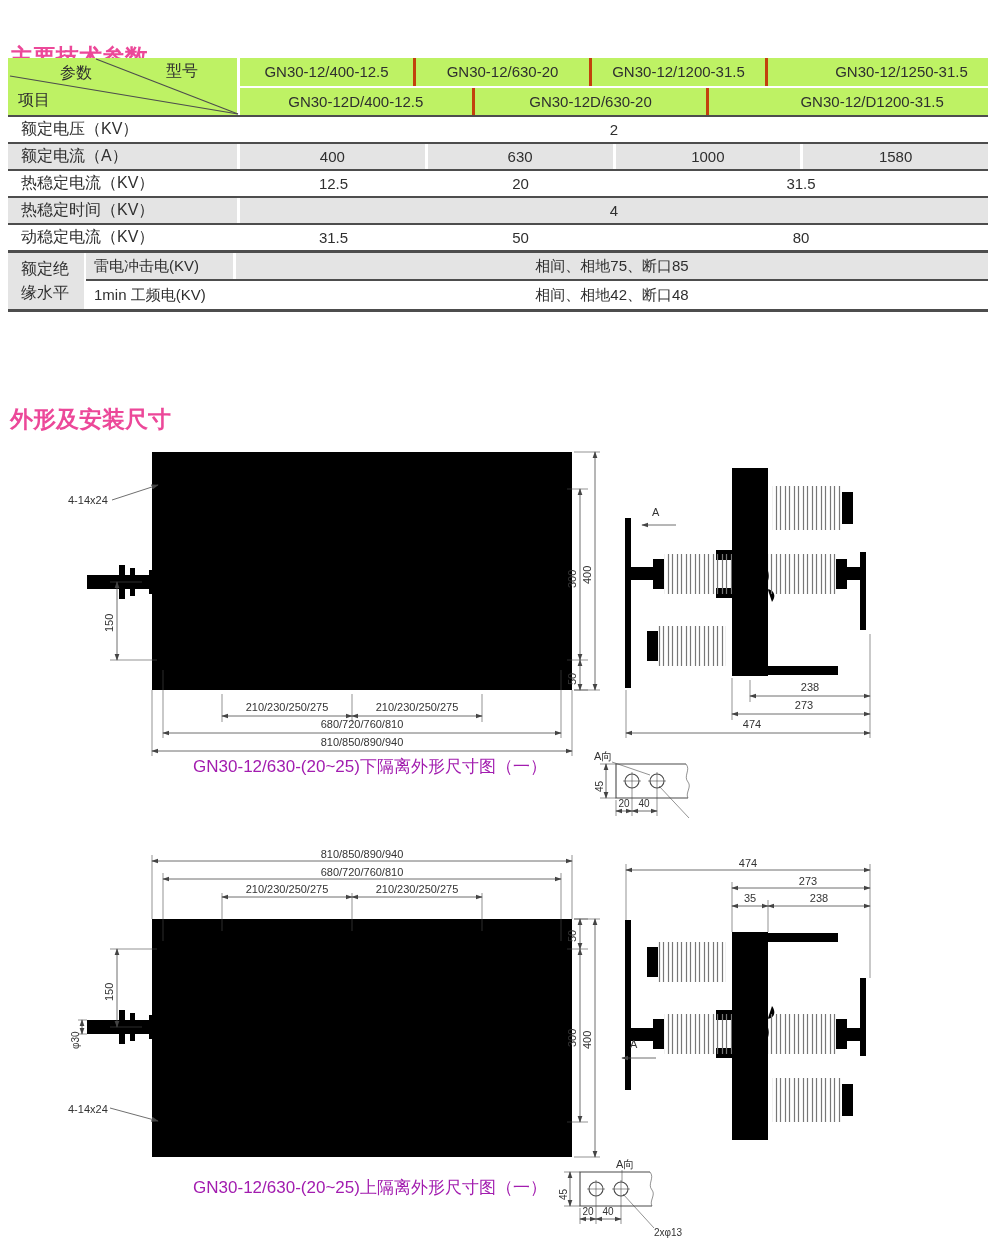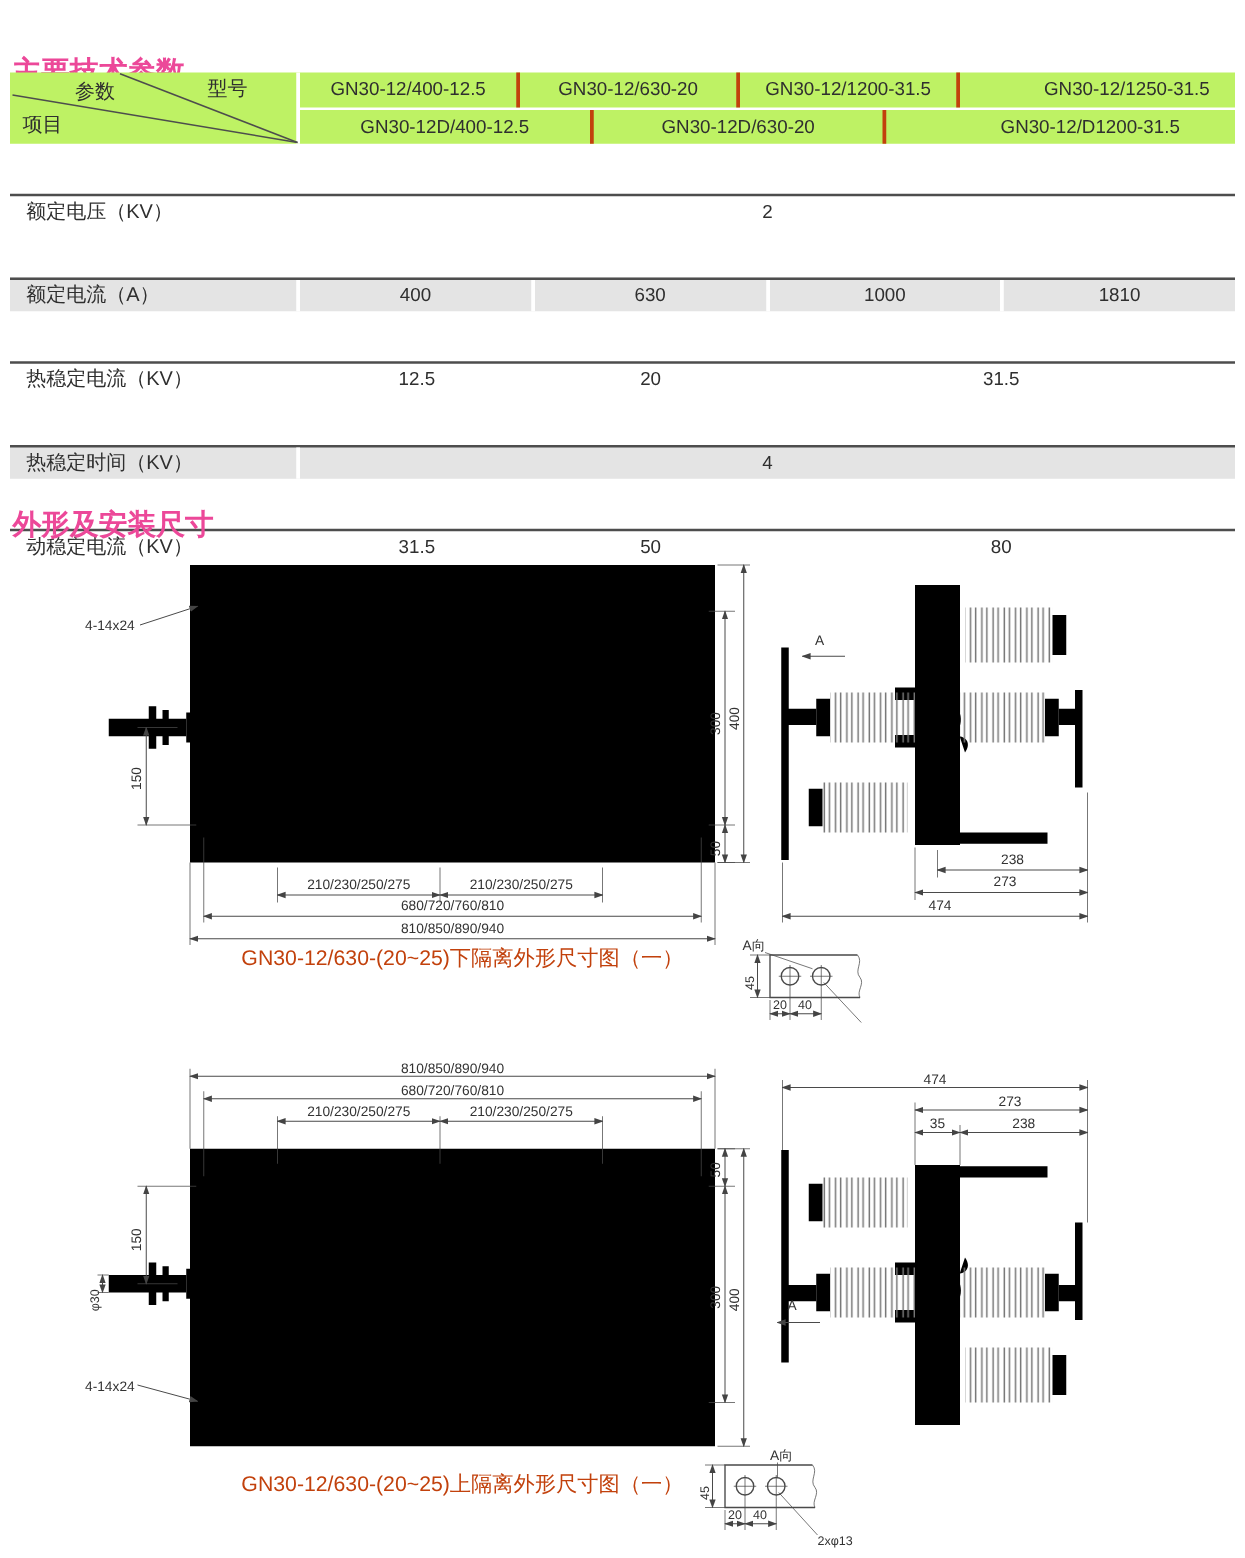--- a/index.html
+++ b/index.html
@@ -14,21 +14,21 @@
   .corner svg{position:absolute;left:0;top:0;}
   .corner svg line{stroke:#4d4d4d;stroke-width:1.2;}
   .c-param{position:absolute;left:52px;top:5px;}
   .c-model{position:absolute;left:158px;top:3px;}
   .c-item{position:absolute;left:10px;bottom:4px;}
   .models{flex:1;display:flex;flex-direction:column;}
   .mrow{flex:1;display:flex;}
   .mrow:first-child{border-bottom:2px solid #fff;}
   .mcell{flex:1;display:flex;align-items:center;justify-content:center;border-right:3px solid #c2410c;font-size:15px;}
   .mcell:last-child{border-right:none;padding-left:47px;}
-  .row{display:flex;height:27px;border-top:2px solid #4d4d4d;align-items:stretch;margin-top:40px;}
+  .row{display:flex;height:27px;border-top:2px solid #4d4d4d;align-items:stretch;}
   .row.gray{background:#e4e4e4;}
   .rlabel{width:232px;display:flex;align-items:center;padding-left:13px;font-size:16px;}
   .row.gray .rlabel{border-right:3px solid #fff;}
   .vals{flex:1;display:flex;}
   .vcell{display:flex;align-items:center;justify-content:center;}
   .s1{flex:1;} .s2{flex:2;} .s4{flex:4;}
   .row.gray .vcell{border-right:3px solid #fff;}
   .row.gray .vcell:last-child{border-right:none;}
   .ins{display:flex;border-top:3px solid #4d4d4d;border-bottom:3px solid #4d4d4d;}
   .igroup{width:78px;background:#e4e4e4;border-right:2px solid #fff;display:flex;align-items:center;justify-content:center;font-size:16px;}
@@ -40,21 +40,21 @@
   .irow:first-child .ilabel{border-right:3px solid #fff;}
   .ivalue{flex:1;display:flex;align-items:center;justify-content:center;font-size:15px;}
   
   svg.draw{position:absolute;overflow:visible;}
   svg.draw line,svg.draw rect,svg.draw circle,svg.draw ellipse,
   svg.draw path,svg.draw polyline{stroke:#4a4a4a;fill:none;stroke-width:1.1;}
   svg.draw .dim{stroke-width:0.8;}
   svg.draw .thin{stroke-width:0.6;}
   svg.draw text{font-family:"Liberation Sans",sans-serif;font-size:11px;fill:#333;stroke:none;}
   svg.draw text.sm{font-size:10px;}
-  .caption{position:absolute;width:480px;text-align:center;font-size:17px;color:#c2410c;}
+  .caption{position:absolute;width:480px;text-align:center;font-size:17px;color:#a21caf;}
 </style>
 </head>
 <body>
 
 <div id="page">
 
   <svg width="0" height="0" style="position:absolute">
     <defs>
       <marker id="ar" viewBox="0 0 10 10" refX="9" refY="5" markerWidth="9" markerHeight="9" orient="auto-start-reverse">
         <path d="M0,1.5 L10,5 L0,8.5 Z" fill="#444" stroke="none"></path>
@@ -181,21 +181,21 @@
       <div class="vals">
           <div class="vcell s4">2</div>
         </div>
     </div>
     <div class="row gray">
       <div class="rlabel">额定电流（A）</div>
       <div class="vals">
         <div class="vcell s1">400</div>
         <div class="vcell s1">630</div>
         <div class="vcell s1">1000</div>
-        <div class="vcell s1">1810</div>
+        <div class="vcell s1">1580</div>
       </div>
     </div>
     <div class="row">
       <div class="rlabel">热稳定电流（KV）</div>
       <div class="vals">
         <div class="vcell s1">12.5</div>
         <div class="vcell s1">20</div>
         <div class="vcell s2">31.5</div>
       </div>
     </div>
@@ -207,20 +207,35 @@
     </div>
     <div class="row">
       <div class="rlabel">动稳定电流（KV）</div>
       <div class="vals">
         <div class="vcell s1">31.5</div>
         <div class="vcell s1">50</div>
         <div class="vcell s2">80</div>
       </div>
     </div>
 
+    <div class="ins">
+      <div class="igroup">
+          <span>额定绝缘水平</span>
+        </div>
+      <div class="isub">
+        <div class="irow">
+          <div class="ilabel">雷电冲击电(KV)</div>
+          <div class="ivalue">相间、相地75、断口85</div>
+        </div>
+        <div class="irow">
+          <div class="ilabel">1min 工频电(KV)</div>
+          <div class="ivalue">相间、相地42、断口48</div>
+        </div>
+      </div>
+    </div>
   </div>
 
   <div class="sec-title" style="top:368px">外形及安装尺寸</div>
 
   <svg class="draw" style="left:62px;top:432px" width="540" height="332" viewBox="0 0 540 332">
     <use href="#fvb"></use>
 
     <text x="6" y="72">4-14x24</text>
     <line x1="50" y1="68" x2="96" y2="53" class="dim" marker-end="url(#ar)"></line>
 

